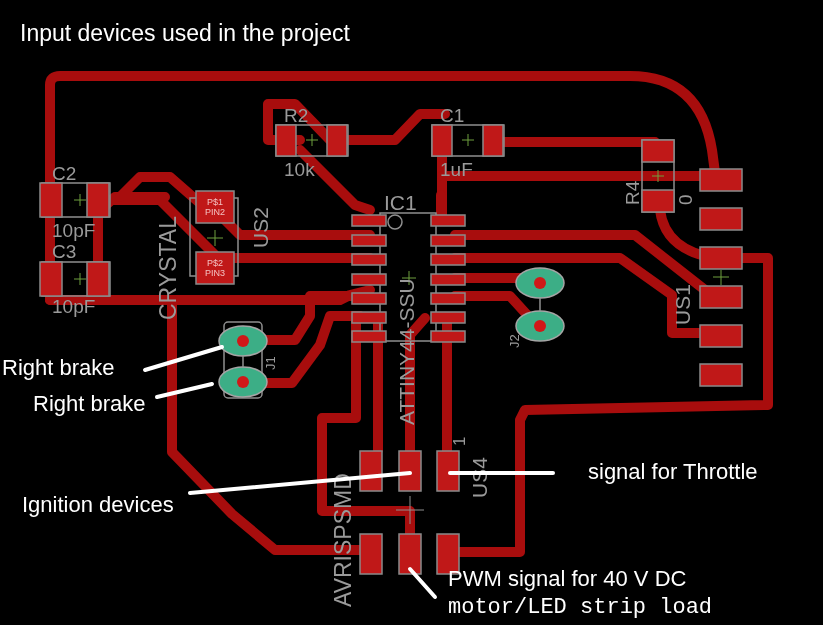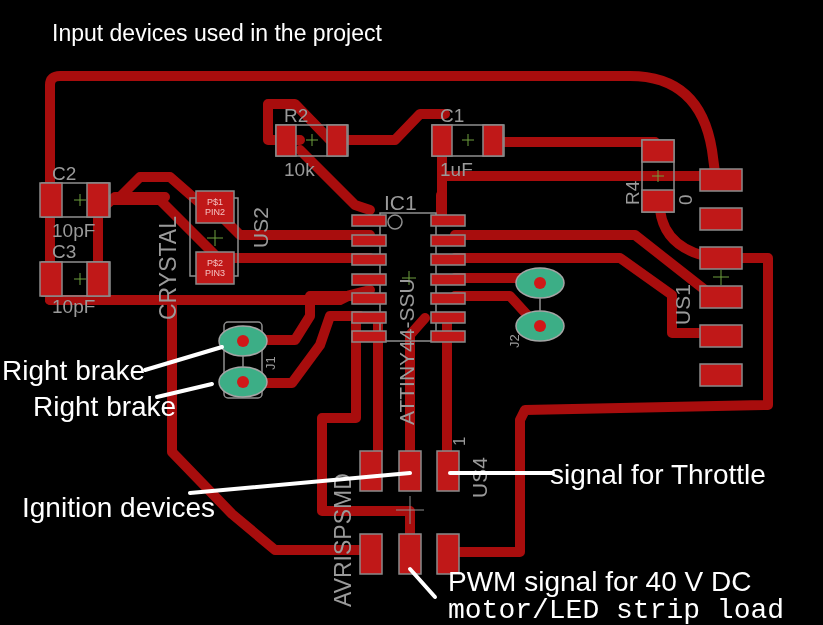--- a/index.html
+++ b/index.html
@@ -5,27 +5,27 @@
   html, body { margin: 0; padding: 0; background: #000; }
   body { width: 823px; height: 625px; position: relative; overflow: hidden; font-family: "Liberation Sans", sans-serif; }
   #board { position: absolute; left: 0; top: 0; }
   .trace { fill: none; stroke: #a80d0d; stroke-width: 10; stroke-linejoin: round; stroke-linecap: round; }
   .pad { fill: #c01818; stroke: #8a8a8a; stroke-width: 1.5; }
   .silk { fill: none; stroke: #8f8f8f; stroke-width: 1.5; }
   .origin { stroke: #6f9f3f; stroke-width: 1; }
   .silk-text { fill: #9a9a9a; font-family: "Liberation Sans", sans-serif; }
   .via-ring { fill: #3cae86; stroke: #a5a5a5; stroke-width: 1.5; }
   .via-hole { fill: #d01818; }
-  .annot { position: absolute; color: #fff; font-size: 28px; white-space: nowrap; line-height: 1.15; font-family: "Liberation Sans", sans-serif; }
+  .annot { position: absolute; color: #fff; font-size: 22px; white-space: nowrap; line-height: 1.15; font-family: "Liberation Sans", sans-serif; }
   .leader { stroke: #fff; stroke-width: 4; stroke-linecap: round; }
 </style>
 </head>
 <body>
 
-<div class="annot" style="left:20px; top:20px; font-size:23px;margin-left:32px;">Input devices used in the project</div>
+<div class="annot" style="left:20px; top:20px; font-size:23px;">Input devices used in the project</div>
 
 <svg id="board" width="823" height="625" viewBox="0 0 823 625">
   <defs>
     <pattern id="hatch" patternUnits="userSpaceOnUse" width="5" height="5" patternTransform="rotate(45)">
       <rect width="5" height="5" fill="#c01818"></rect>
       <line x1="0" y1="0" x2="0" y2="5" stroke="#9a1010" stroke-width="1.6"></line>
     </pattern>
   </defs>
 
   <g>
@@ -219,15 +219,15 @@
     <line class="leader" x1="157" y1="397" x2="212" y2="384"></line>
     <line class="leader" x1="190" y1="493" x2="410" y2="473"></line>
     <line class="leader" x1="450" y1="473" x2="553" y2="473"></line>
     <line class="leader" x1="410" y1="569" x2="435" y2="597"></line>
   </g>
 </svg>
 
 <div class="annot" style="left:2px; top:355px;">Right brake</div>
 <div class="annot" style="left:33px; top:391px;">Right brake</div>
 <div class="annot" style="left:22px; top:492px;">Ignition devices</div>
-<div class="annot" style="left:550px; top:459px;">signal for Throttle</div>
+<div class="annot" style="left:588px; top:459px;">signal for Throttle</div>
 <div class="annot" style="left:448px; top:566px;">PWM signal for 40 V DC</div>
 <div class="annot" style="left:448px; top:595px;font-family:Liberation Mono, monospace;">motor/LED strip load</div>
 
 </body></html>

